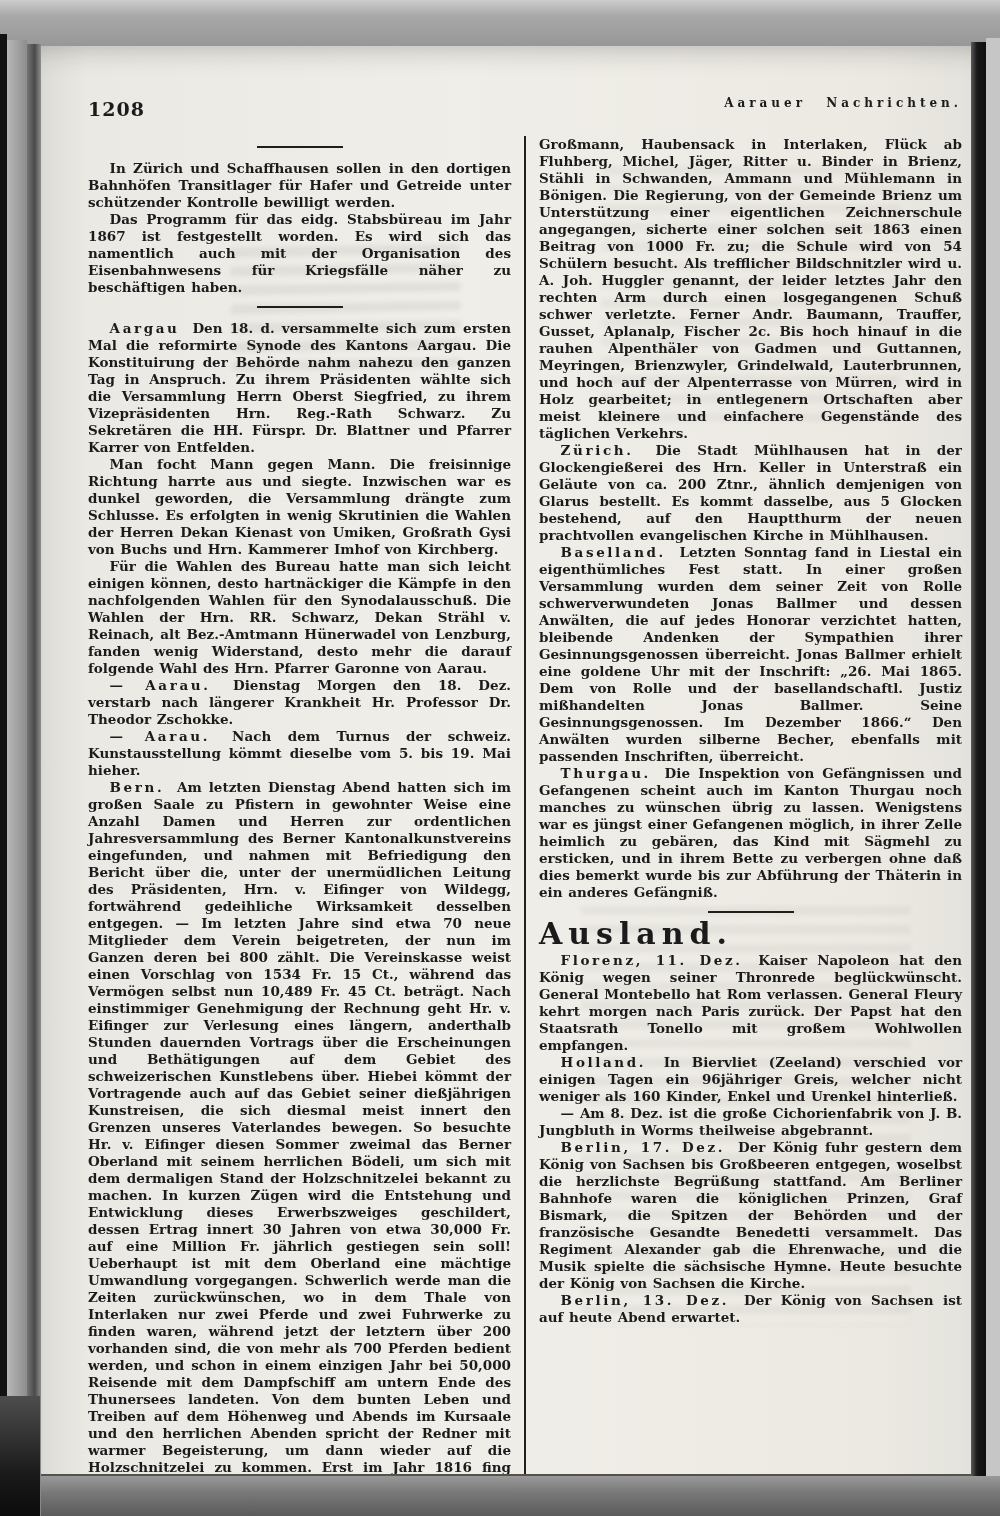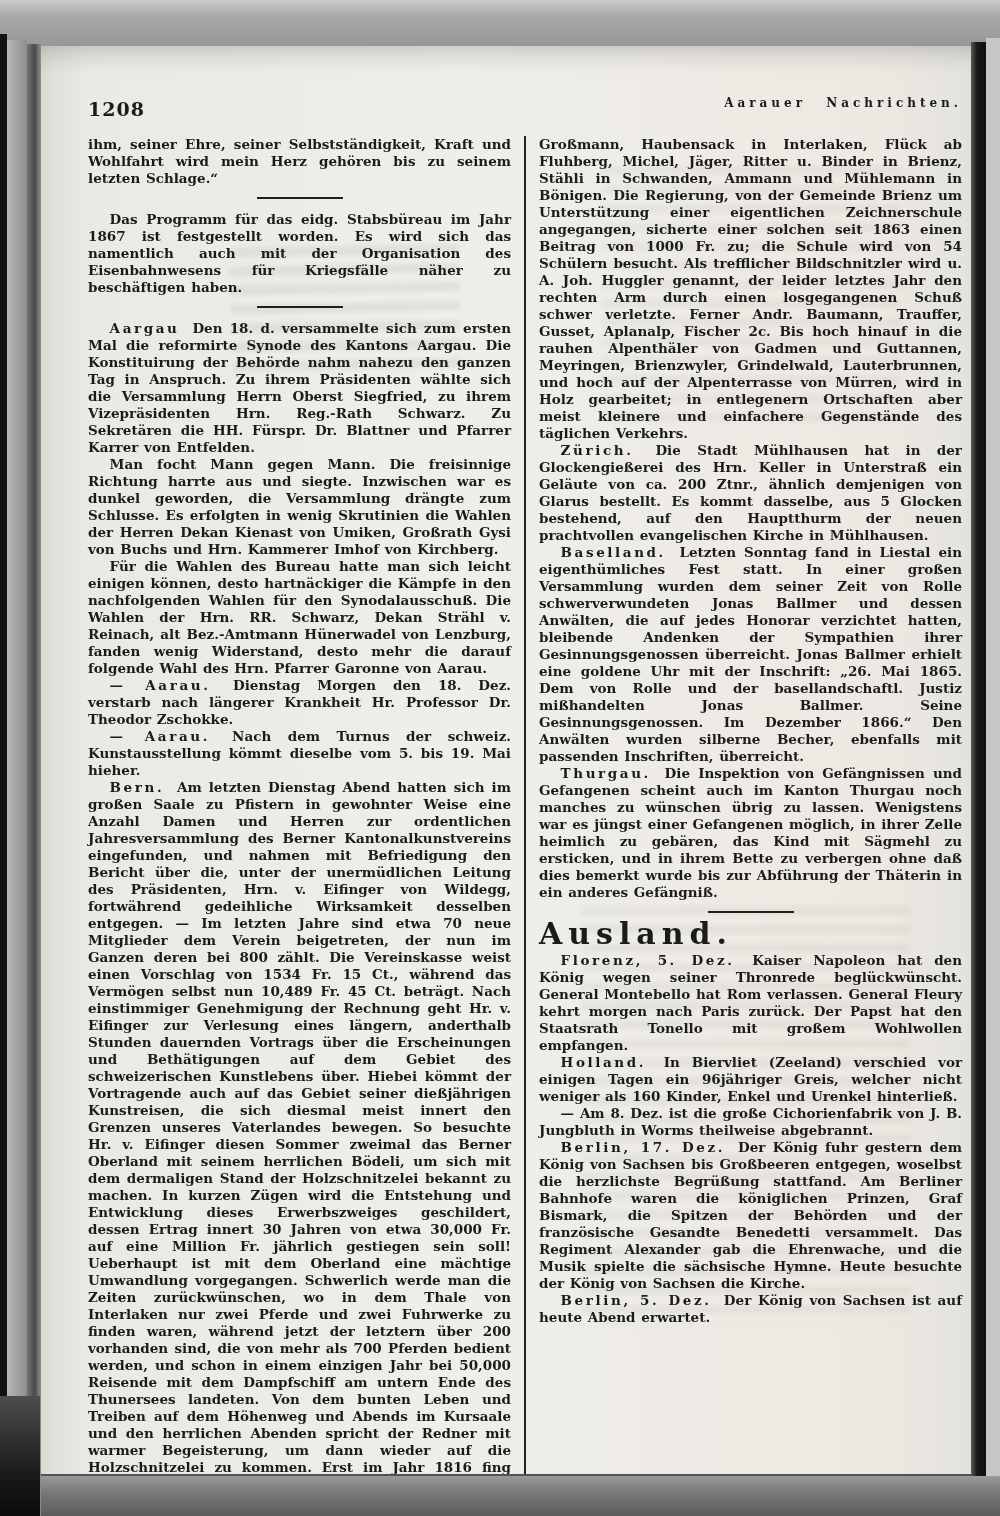--- a/index.html
+++ b/index.html
@@ -47,21 +47,21 @@
     letter-spacing:4px;word-spacing:12px}
 
   .columns{display:flex;margin-top:26px;align-items:stretch}
   .col{width:423px;font-size:13.5px;line-height:17px;text-align:justify;
     font-weight:bold;word-spacing:1px;hyphens:none}
   .col-gap{width:28px;display:flex;justify-content:center}
   .col-rule{width:1.5px;background:#23211e}
 
   p.para{margin:0;text-indent:1.6em}
   p.para.noindent{text-indent:0}
-  p.para.gap{margin-top:7px}
+  p.para.gap{}
   .lead{letter-spacing:2.6px;padding-right:3px}
   .separator{width:86px;border-top:2px solid #201e1b;margin:10px auto 12px}
   .section-heading{text-align:left;font-size:30px;font-weight:bold;
     letter-spacing:6px;margin:2px 0 10px;text-indent:0}
 </style>
 </head>
 <body>
 
 <div class="scene">
   <div class="top-band"></div>
@@ -74,46 +74,46 @@
     <div class="ghost g1"></div>
     <div class="ghost g2"></div>
     <div class="ghost g3"></div>
 
     <div class="content">
       <span class="page-number">1208</span>
       <span class="masthead">Aarauer Nachrichten.</span>
 
       <div class="columns">
         <div class="col">
-            <p class="para noindent">ihm, seiner Ehre, seiner Selbstständigkeit, Kraft und Wohlfahrt wird mein Herz gehören bis zu seinem letzten Schlage.“</p>
             <div class="separator"></div>
+            <p class="para">In Zürich und Schaffhausen sollen in den dortigen Bahnhöfen Transitlager für Hafer und Getreide unter schützender Kontrolle bewilligt werden.</p>
             <p class="para gap">Das Programm für das eidg. Stabsbüreau im Jahr 1867 ist festgestellt worden. Es wird sich das namentlich auch mit der Organisation des Eisenbahnwesens für Kriegsfälle näher zu beschäftigen haben.</p>
             <div class="separator"></div>
             <p class="para"><span class="lead">Aargau </span>Den 18. d. versammelte sich zum ersten Mal die reformirte Synode des Kantons Aargau. Die Konstituirung der Behörde nahm nahezu den ganzen Tag in Anspruch. Zu ihrem Präsidenten wählte sich die Versammlung Herrn Oberst Siegfried, zu ihrem Vizepräsidenten Hrn. Reg.-Rath Schwarz. Zu Sekretären die HH. Fürspr. Dr. Blattner und Pfarrer Karrer von Entfelden.</p>
             <p class="para">Man focht Mann gegen Mann. Die freisinnige Richtung harrte aus und siegte. Inzwischen war es dunkel geworden, die Versammlung drängte zum Schlusse. Es erfolgten in wenig Skrutinien die Wahlen der Herren Dekan Kienast von Umiken, Großrath Gysi von Buchs und Hrn. Kammerer Imhof von Kirchberg.</p>
             <p class="para">Für die Wahlen des Bureau hatte man sich leicht einigen können, desto hartnäckiger die Kämpfe in den nachfolgenden Wahlen für den Synodalausschuß. Die Wahlen der Hrn. RR. Schwarz, Dekan Strähl v. Reinach, alt Bez.-Amtmann Hünerwadel von Lenzburg, fanden wenig Widerstand, desto mehr die darauf folgende Wahl des Hrn. Pfarrer Garonne von Aarau.</p>
             <p class="para"><span class="lead">— Aarau. </span>Dienstag Morgen den 18. Dez. verstarb nach längerer Krankheit Hr. Professor Dr. Theodor Zschokke.</p>
             <p class="para"><span class="lead">— Aarau. </span>Nach dem Turnus der schweiz. Kunstausstellung kömmt dieselbe vom 5. bis 19. Mai hieher.</p>
             <p class="para"><span class="lead">Bern. </span>Am letzten Dienstag Abend hatten sich im großen Saale zu Pfistern in gewohnter Weise eine Anzahl Damen und Herren zur ordentlichen Jahresversammlung des Berner Kantonalkunstvereins eingefunden, und nahmen mit Befriedigung den Bericht über die, unter der unermüdlichen Leitung des Präsidenten, Hrn. v. Eifinger von Wildegg, fortwährend gedeihliche Wirksamkeit desselben entgegen. — Im letzten Jahre sind etwa 70 neue Mitglieder dem Verein beigetreten, der nun im Ganzen deren bei 800 zählt. Die Vereinskasse weist einen Vorschlag von 1534 Fr. 15 Ct., während das Vermögen selbst nun 10,489 Fr. 45 Ct. beträgt. Nach einstimmiger Genehmigung der Rechnung geht Hr. v. Eifinger zur Verlesung eines längern, anderthalb Stunden dauernden Vortrags über die Erscheinungen und Bethätigungen auf dem Gebiet des schweizerischen Kunstlebens über. Hiebei kömmt der Vortragende auch auf das Gebiet seiner dießjährigen Kunstreisen, die sich diesmal meist innert den Grenzen unseres Vaterlandes bewegen. So besuchte Hr. v. Eifinger diesen Sommer zweimal das Berner Oberland mit seinem herrlichen Bödeli, um sich mit dem dermaligen Stand der Holzschnitzelei bekannt zu machen. In kurzen Zügen wird die Entstehung und Entwicklung dieses Erwerbszweiges geschildert, dessen Ertrag innert 30 Jahren von etwa 30,000 Fr. auf eine Million Fr. jährlich gestiegen sein soll! Ueberhaupt ist mit dem Oberland eine mächtige Umwandlung vorgegangen. Schwerlich werde man die Zeiten zurückwünschen, wo in dem Thale von Interlaken nur zwei Pferde und zwei Fuhrwerke zu finden waren, während jetzt der letztern über 200 vorhanden sind, die von mehr als 700 Pferden bedient werden, und schon in einem einzigen Jahr bei 50,000 Reisende mit dem Dampfschiff am untern Ende des Thunersees landeten. Von dem bunten Leben und Treiben auf dem Höhenweg und Abends im Kursaale und den herrlichen Abenden spricht der Redner mit warmer Begeisterung, um dann wieder auf die Holzschnitzelei zu kommen. Erst im Jahr 1816 fing diese Kunst im Oberland an, unter Vater Fischers Leitung in Brienz einen höhern Aufschwung zu nehmen. Hr. Wirth, ein geborner Elsäßer, errichtete später in Brienz ein großes Holzschnitzler-Atelier, das sich bald großen Renommes erfreute. Tüchtige Zeichner vervielfältigten die Modelle. Ungefähr um die gleiche Zeit waren auch die Kunsthändler HH. Wald und Wegelin in Thun beschäftigt, treffliche Arbeiter zu bilden. Der Absatz dieser Holzwaaren erstreckte sich allmälig bis nach Amerika. Hr. Wirth errichtete Filialen seiner Brienzer Fabrike in Paris und London, und neben und mit ihm konkurriren die Häuser Sesti,</p>
           </div>
         <div class="col-gap">
           <div class="col-rule"></div>
         </div>
         <div class="col">
             <p class="para noindent">Großmann, Haubensack in Interlaken, Flück ab Fluhberg, Michel, Jäger, Ritter u. Binder in Brienz, Stähli in Schwanden, Ammann und Mühlemann in Bönigen. Die Regierung, von der Gemeinde Brienz um Unterstützung einer eigentlichen Zeichnerschule angegangen, sicherte einer solchen seit 1863 einen Beitrag von 1000 Fr. zu; die Schule wird von 54 Schülern besucht. Als trefflicher Bildschnitzler wird u. A. Joh. Huggler genannt, der leider letztes Jahr den rechten Arm durch einen losgegangenen Schuß schwer verletzte. Ferner Andr. Baumann, Trauffer, Gusset, Aplanalp, Fischer 2c. Bis hoch hinauf in die rauhen Alpenthäler von Gadmen und Guttannen, Meyringen, Brienzwyler, Grindelwald, Lauterbrunnen, und hoch auf der Alpenterrasse von Mürren, wird in Holz gearbeitet; in entlegenern Ortschaften aber meist kleinere und einfachere Gegenstände des täglichen Verkehrs.</p>
             <p class="para"><span class="lead">Zürich. </span>Die Stadt Mühlhausen hat in der Glockengießerei des Hrn. Keller in Unterstraß ein Geläute von ca. 200 Ztnr., ähnlich demjenigen von Glarus bestellt. Es kommt dasselbe, aus 5 Glocken bestehend, auf den Hauptthurm der neuen prachtvollen evangelischen Kirche in Mühlhausen.</p>
             <p class="para"><span class="lead">Baselland. </span>Letzten Sonntag fand in Liestal ein eigenthümliches Fest statt. In einer großen Versammlung wurden dem seiner Zeit von Rolle schwerverwundeten Jonas Ballmer und dessen Anwälten, die auf jedes Honorar verzichtet hatten, bleibende Andenken der Sympathien ihrer Gesinnungsgenossen überreicht. Jonas Ballmer erhielt eine goldene Uhr mit der Inschrift: „26. Mai 1865. Dem von Rolle und der basellandschaftl. Justiz mißhandelten Jonas Ballmer. Seine Gesinnungsgenossen. Im Dezember 1866.“ Den Anwälten wurden silberne Becher, ebenfalls mit passenden Inschriften, überreicht.</p>
             <p class="para"><span class="lead">Thurgau. </span>Die Inspektion von Gefängnissen und Gefangenen scheint auch im Kanton Thurgau noch manches zu wünschen übrig zu lassen. Wenigstens war es jüngst einer Gefangenen möglich, in ihrer Zelle heimlich zu gebären, das Kind mit Sägmehl zu ersticken, und in ihrem Bette zu verbergen ohne daß dies bemerkt wurde bis zur Abführung der Thäterin in ein anderes Gefängniß.</p>
             <div class="separator"></div>
             <div class="section-heading">Ausland.</div>
-            <p class="para"><span class="lead">Florenz, 5. Dez. </span>Kaiser Napoleon hat den König wegen seiner Thronrede beglückwünscht. General Montebello hat Rom verlassen. General Fleury kehrt morgen nach Paris zurück. Der Papst hat den Staatsrath Tonello mit großem Wohlwollen empfangen.</p>
+            <p class="para"><span class="lead">Florenz, 11. Dez. </span>Kaiser Napoleon hat den König wegen seiner Thronrede beglückwünscht. General Montebello hat Rom verlassen. General Fleury kehrt morgen nach Paris zurück. Der Papst hat den Staatsrath Tonello mit großem Wohlwollen empfangen.</p>
             <p class="para"><span class="lead">Holland. </span>In Biervliet (Zeeland) verschied vor einigen Tagen ein 96jähriger Greis, welcher nicht weniger als 160 Kinder, Enkel und Urenkel hinterließ.</p>
             <p class="para">— Am 8. Dez. ist die große Cichorienfabrik von J. B. Jungbluth in Worms theilweise abgebrannt.</p>
             <p class="para"><span class="lead">Berlin, 17. Dez. </span>Der König fuhr gestern dem König von Sachsen bis Großbeeren entgegen, woselbst die herzlichste Begrüßung stattfand. Am Berliner Bahnhofe waren die königlichen Prinzen, Graf Bismark, die Spitzen der Behörden und der französische Gesandte Benedetti versammelt. Das Regiment Alexander gab die Ehrenwache, und die Musik spielte die sächsische Hymne. Heute besuchte der König von Sachsen die Kirche.</p>
-            <p class="para"><span class="lead">Berlin, 5. Dez. </span>Der König von Sachsen ist auf heute Abend erwartet.</p>
+            <p class="para"><span class="lead">Berlin, 13. Dez. </span>Der König von Sachsen ist auf heute Abend erwartet.</p>
           </div>
       </div>
     </div>
   </div>
 
   <div class="book-edge-bottom"></div>
   <div class="right-black"></div>
   <div class="right-light"></div>
 </div>
 

